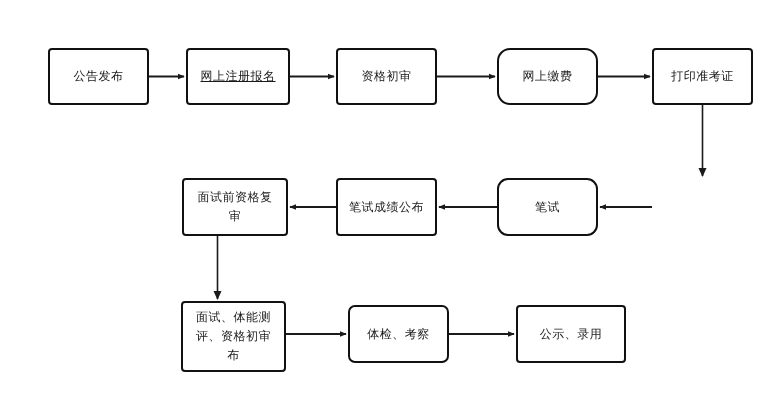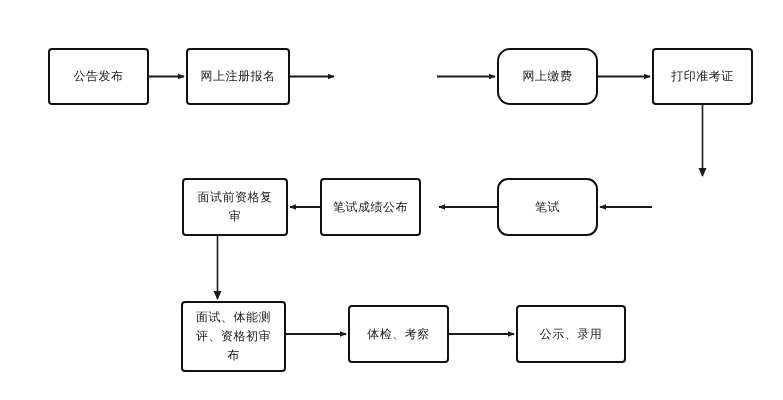--- a/index.html
+++ b/index.html
@@ -79,44 +79,47 @@
 
     <line x1="217.5" y1="236" x2="217.5" y2="299" stroke="#1a1a1a" stroke-width="1.6" marker-end="url(#ahv)"></line>
 
     <line x1="286" y1="334" x2="346" y2="334" stroke="#1a1a1a" stroke-width="2" marker-end="url(#ah)"></line>
     <line x1="449" y1="334" x2="514" y2="334" stroke="#1a1a1a" stroke-width="2" marker-end="url(#ah)"></line>
   </svg>
 
   <div class="node" id="node-n1" style="left: 48px; top: 48px; width: 101px; height: 57px;">
     <span class="node-label">公告发布</span>
   </div>
-  <div class="node" id="node-n2" style="left: 186px; top: 48px; width: 104px; height: 57px;">
+  <div class="node" id="node-n2" style="left: 186px; top: 48px; width: 104px; height: 57px; text-decoration: underline;">
     <span class="node-label">网上注册报名</span>
+  </div>
+  <div class="node" id="node-n3" style="left: 336px; top: 48px; width: 101px; height: 57px;">
+    <span class="node-label">资格初审</span>
   </div>
   <div class="node" id="node-n4" style="left: 497px; top: 48px; width: 101px; height: 57px; border-radius: 13px;">
     <span class="node-label">网上缴费</span>
   </div>
   <div class="node" id="node-n5" style="left: 652px; top: 48px; width: 101px; height: 57px; justify-content: center;">
     <span class="node-label">打印准考证</span>
   </div>
   <div class="node" id="node-n7" style="left: 497px; top: 178px; width: 101px; height: 58px; border-radius: 11px;">
     <span class="node-label">笔试</span>
   </div>
-  <div class="node" id="node-n8" style="left: 320px; top: 178px; width: 101px; height: 58px;">
+  <div class="node" id="node-n8" style="left: 336px; top: 178px; width: 101px; height: 58px;">
     <span class="node-label">笔试成绩公布</span>
   </div>
   <div class="node" id="node-n9" style="left: 182px; top: 178px; width: 106px; height: 58px;">
     <span class="node-label">面试前资格复
 审</span>
   </div>
   <div class="node" id="node-n10" style="left: 181px; top: 301px; width: 105px; height: 71px;">
     <span class="node-label">面试、体能测
 评、资格初审
 布</span>
   </div>
-  <div class="node" id="node-n11" style="left: 348px; top: 305px; width: 101px; height: 58px;">
+  <div class="node" id="node-n11" style="left: 348px; top: 305px; width: 101px; height: 58px; border-radius: 7px;">
     <span class="node-label">体检、考察</span>
   </div>
   <div class="node" id="node-n12" style="left: 516px; top: 305px; width: 110px; height: 58px;">
     <span class="node-label">公示、录用</span>
   </div>
 
 </div>
 
 </body></html>

